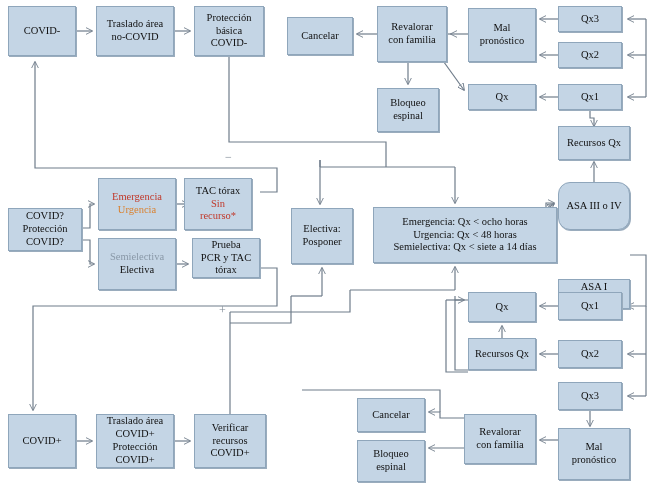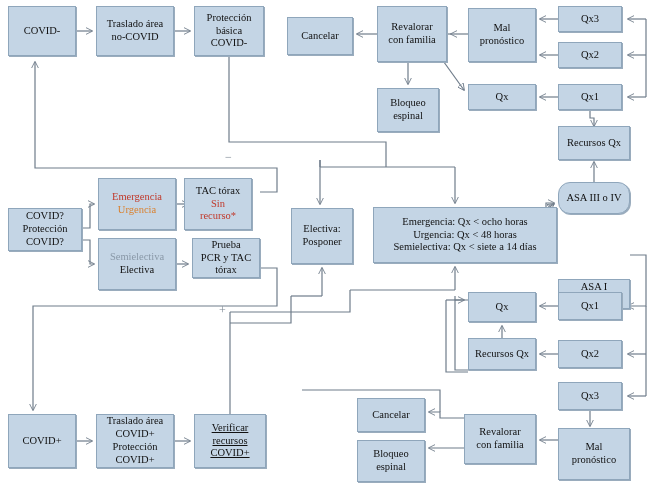--- a/index.html
+++ b/index.html
@@ -130,21 +130,21 @@
 con familia</span></div>
     <div class="node" style="left: 468px; top: 8px; width: 68px; height: 54px;"><span>Mal
 pronóstico</span></div>
     <div class="node" style="left: 558px; top: 6px; width: 64px; height: 26px;"><span>Qx3</span></div>
     <div class="node" style="left: 558px; top: 42px; width: 64px; height: 26px;"><span>Qx2</span></div>
     <div class="node" style="left: 468px; top: 84px; width: 68px; height: 26px;"><span>Qx</span></div>
     <div class="node" style="left: 558px; top: 84px; width: 64px; height: 26px;"><span>Qx1</span></div>
     <div class="node" style="left: 377px; top: 88px; width: 62px; height: 44px;"><span>Bloqueo
 espinal</span></div>
     <div class="node" style="left: 558px; top: 126px; width: 72px; height: 34px;"><span>Recursos Qx</span></div>
-    <div class="node" style="left: 558px; top: 182px; width: 72px; height: 32px; border-radius: 12px;"><span>ASA III o IV</span></div>
+    <div class="node" style="left: 558px; top: 182px; width: 72px; height: 48px; border-radius: 12px;"><span>ASA III o IV</span></div>
     <div class="node" style="left: 558px; top: 234px; width: 72px; height: 30px; margin-top: 45px;"><span>ASA I
 o II</span></div>
     <div class="node" style="left: 8px; top: 208px; width: 74px; height: 43px;"><span>COVID?
 Protección
 COVID?</span></div>
     <div class="node" style="left: 98px; top: 178px; width: 78px; height: 52px; align-items: center;"><div><span class="t-red">Emergencia</span><span class="t-orange">Urgencia</span></div></div>
     <div class="node" style="left: 184px; top: 178px; width: 68px; height: 52px;"><div><span class="t-black">TAC tórax</span><span class="t-red">Sin</span><span class="t-red">recurso*</span></div></div>
     <div class="node" style="left: 98px; top: 238px; width: 78px; height: 52px;"><div><span class="t-gray">Semielectiva</span><span class="t-black">Electiva</span></div></div>
     <div class="node" style="left: 192px; top: 238px; width: 68px; height: 40px;"><span>Prueba
 PCR y TAC
@@ -164,18 +164,18 @@
 con familia</span></div>
     <div class="node" style="left: 558px; top: 428px; width: 72px; height: 52px;"><span>Mal
 pronóstico</span></div>
     <div class="node" style="left: 357px; top: 440px; width: 68px; height: 42px;"><span>Bloqueo
 espinal</span></div>
     <div class="node" style="left: 8px; top: 414px; width: 68px; height: 54px;"><span>COVID+</span></div>
     <div class="node" style="left: 96px; top: 414px; width: 78px; height: 54px;"><span>Traslado área
 COVID+
 Protección
 COVID+</span></div>
-    <div class="node" style="left: 194px; top: 414px; width: 72px; height: 54px; text-decoration: underline;"><span>Verificar
+    <div class="node" style="left: 194px; top: 414px; width: 72px; height: 54px;"><span>Verificar
 recursos
 COVID+</span></div>
     <div class="sign" style="left: 225px; top: 150px;">−</div>
     <div class="sign" style="left: 219px; top: 303px;">+</div>
   </div>
 
 </body></html>

